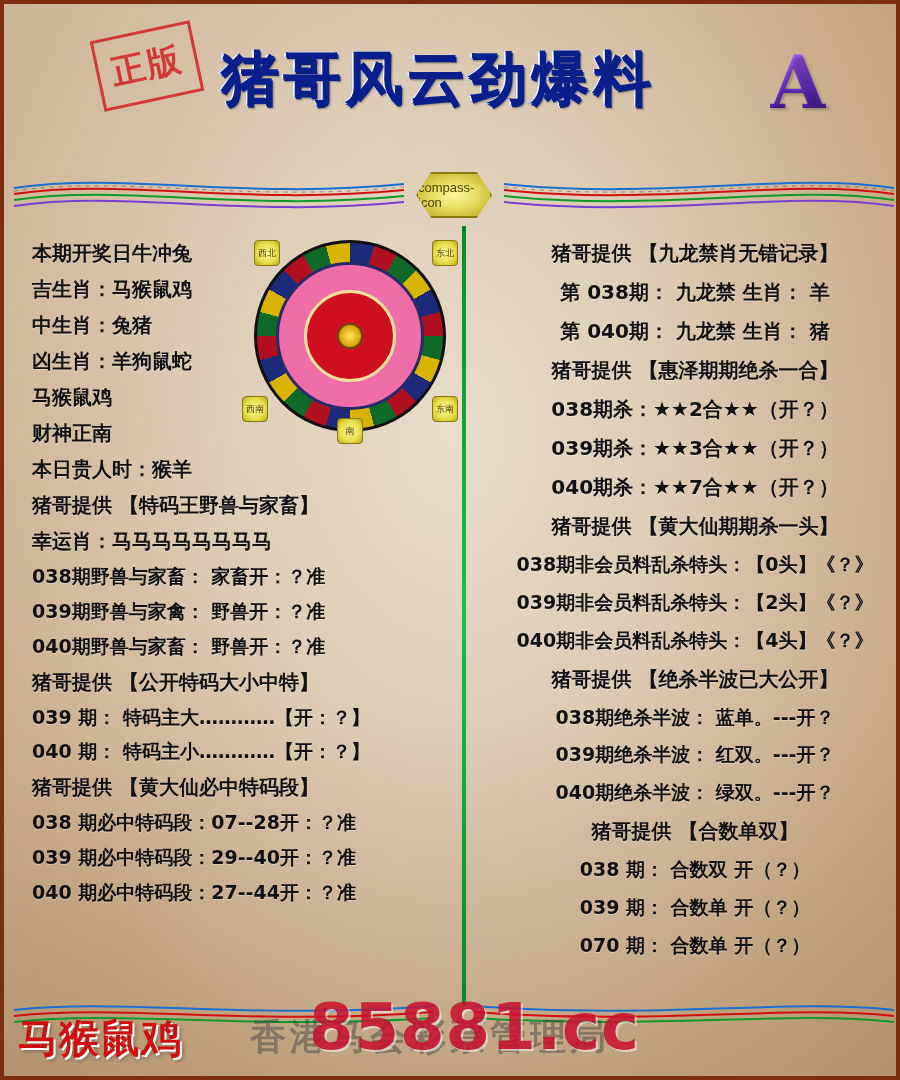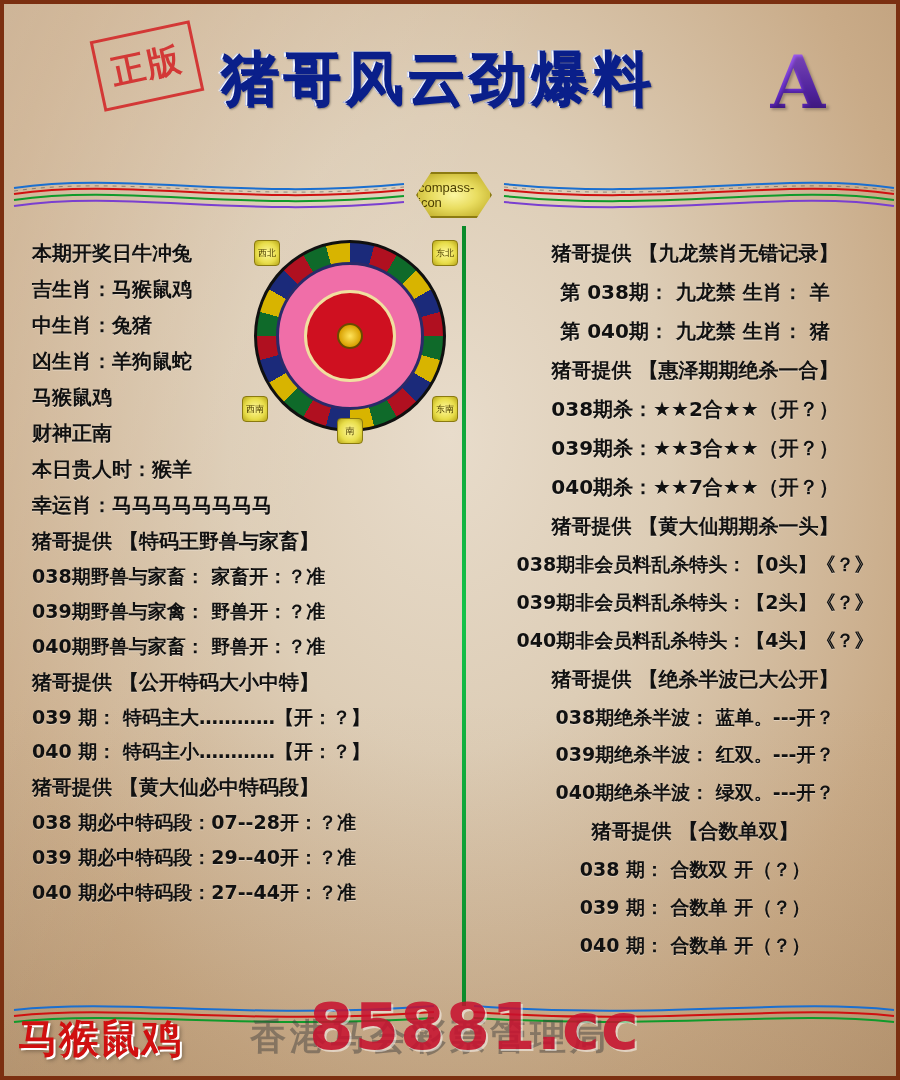--- a/index.html
+++ b/index.html
@@ -324,22 +324,22 @@
     </div>
 
     <div class="col col-left">
       <div class="row">本期开奖日牛冲兔</div>
       <div class="row">吉生肖：马猴鼠鸡</div>
       <div class="row">中生肖：兔猪</div>
       <div class="row">凶生肖：羊狗鼠蛇</div>
       <div class="row">马猴鼠鸡</div>
       <div class="row">财神正南</div>
       <div class="row">本日贵人时：猴羊</div>
+      <div class="row">猪哥提供 【特码王野兽与家畜】</div>
       <div class="row">幸运肖：马马马马马马马马</div>
-      <div class="row">猪哥提供 【特码王野兽与家畜】</div>
       <div class="row small">038期野兽与家畜： 家畜开：？准</div>
       <div class="row small">039期野兽与家禽： 野兽开：？准</div>
       <div class="row small">040期野兽与家畜： 野兽开：？准</div>
       <div class="row">猪哥提供 【公开特码大小中特】</div>
       <div class="row small">039 期： 特码主大…………【开：？】</div>
       <div class="row small">040 期： 特码主小…………【开：？】</div>
       <div class="row">猪哥提供 【黄大仙必中特码段】</div>
       <div class="row small">038 期必中特码段：07--28开：？准</div>
       <div class="row small">039 期必中特码段：29--40开：？准</div>
       <div class="row small">040 期必中特码段：27--44开：？准</div>
@@ -357,21 +357,21 @@
       <div class="row small">038期非会员料乱杀特头：【0头】《？》</div>
       <div class="row small">039期非会员料乱杀特头：【2头】《？》</div>
       <div class="row small">040期非会员料乱杀特头：【4头】《？》</div>
       <div class="row">猪哥提供 【绝杀半波已大公开】</div>
       <div class="row small">038期绝杀半波： 蓝单。---开？</div>
       <div class="row small">039期绝杀半波： 红双。---开？</div>
       <div class="row small">040期绝杀半波： 绿双。---开？</div>
       <div class="row">猪哥提供 【合数单双】</div>
       <div class="row small">038 期： 合数双 开（？）</div>
       <div class="row small">039 期： 合数单 开（？）</div>
-      <div class="row small">040 期： 合数单 开（？）</div>
+      <div class="row small">070 期： 合数单 开（？）</div>
     </div>
   </div>
 
   <div class="footer">
     <div class="footer-wave">
       <svg width="900" height="34" viewBox="0 0 900 34">
         <g fill="none" stroke-width="2">
           <path d="M10,14 C120,2 240,24 430,10" stroke="#1a6fd0"></path>
           <path d="M10,20 C120,8 240,30 430,16" stroke="#d01010"></path>
           <path d="M10,26 C120,14 240,34 430,22" stroke="#0f9a2a"></path>

